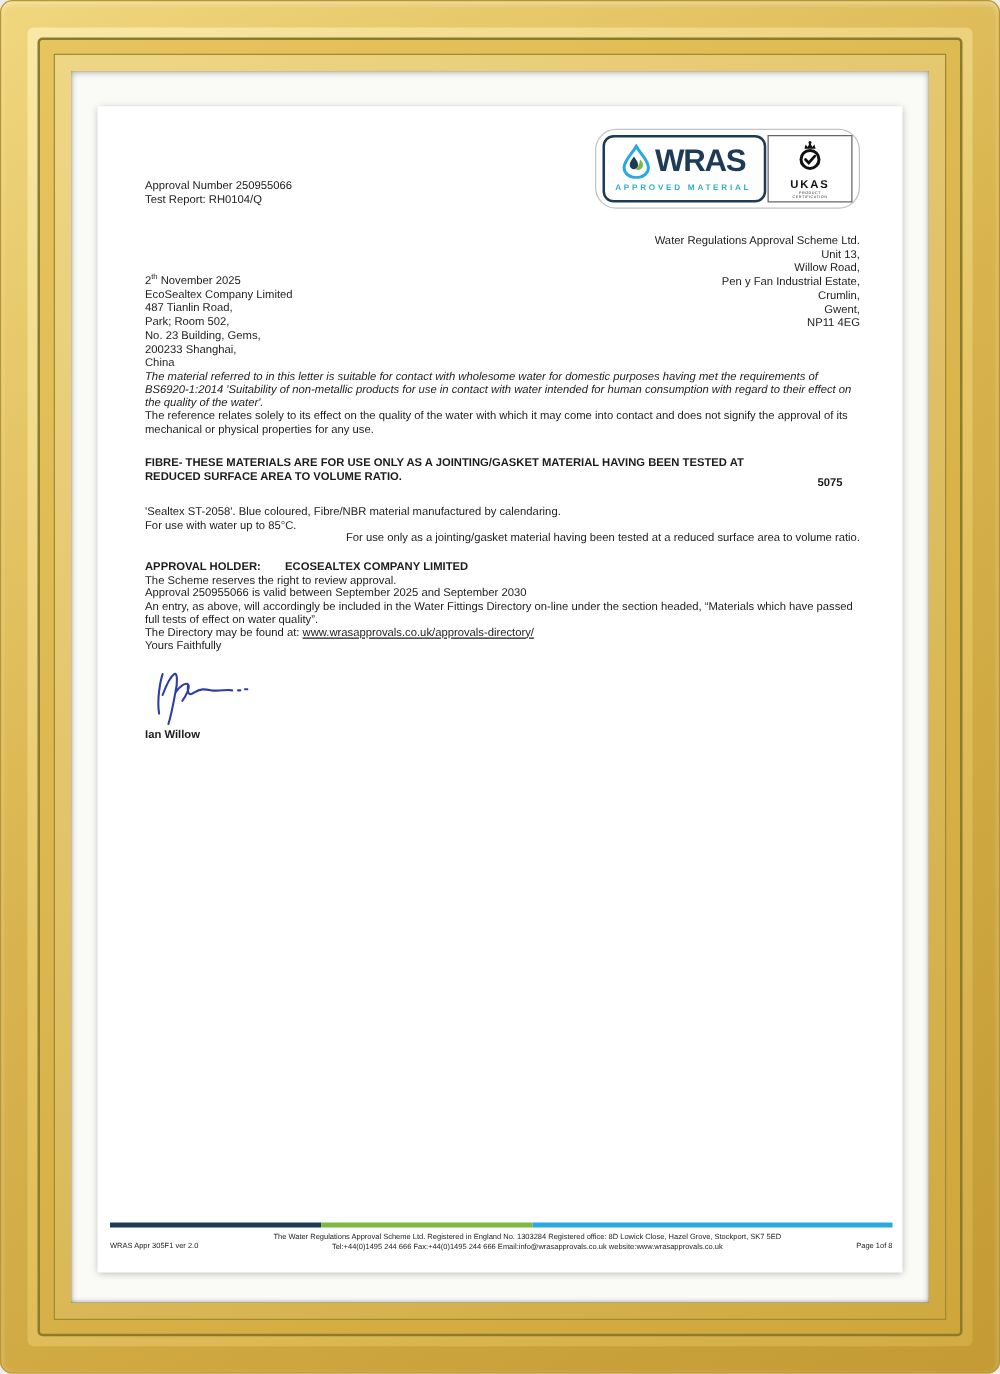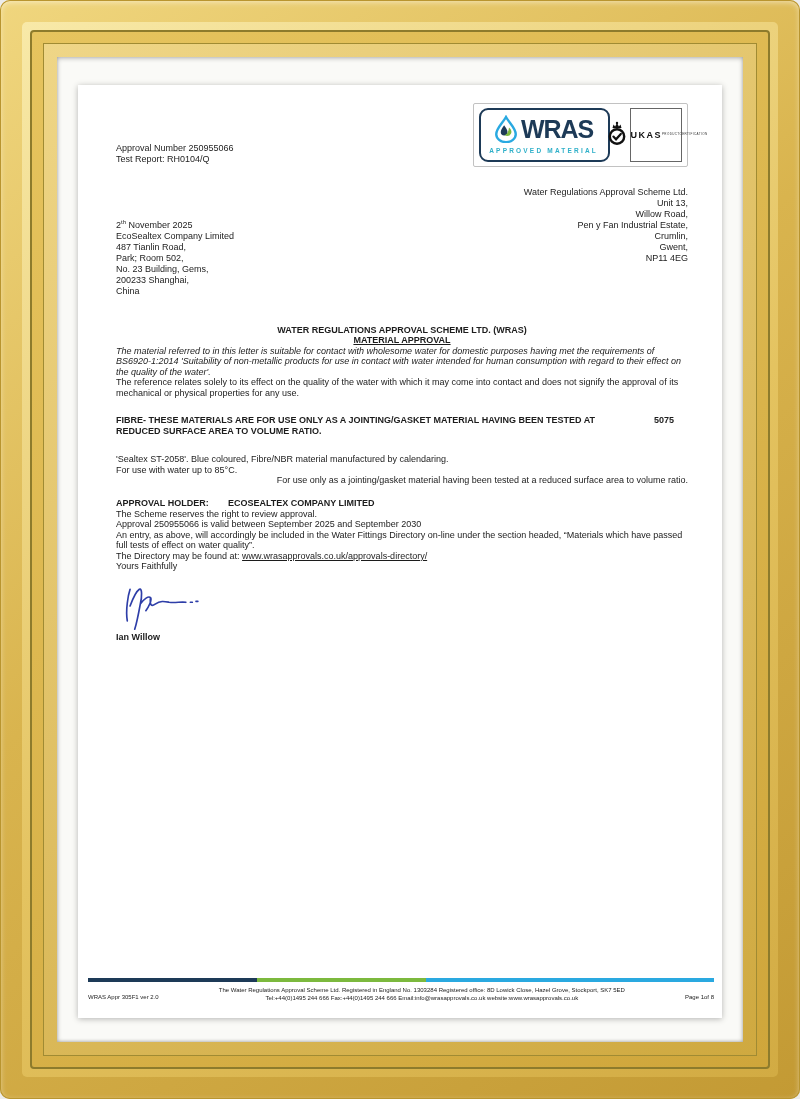--- a/index.html
+++ b/index.html
@@ -24,48 +24,48 @@
   
   .paper { position:absolute; left:78px; top:85px; width:644px; height:933px;
     background:#ffffff; box-shadow:0 1px 6px rgba(0,0,0,.28);
     color:var(--ink,#1c1c1c); font-size:9px; line-height:10.5px;
     padding:18px 34px 0 38px; }
   .paper p { margin:0; }
 
   
   .top-row { display:flex; justify-content:space-between; align-items:flex-start; }
   .ref-block { margin-top:40px; }
-  .logo-plate { background:#fff; border:1px solid #c2c2c2; border-radius:2px;
-    padding:4px 5px; display:flex; align-items:stretch; gap:20px; height:64px; }
+  .logo-plate { background:#fff; border:1px solid #c2c2c2; border-radius:17px;
+    padding:4px 5px; display:flex; align-items:stretch; gap:1px; height:64px; }
   .wras-box { border:2.5px solid var(--navy,#1d3a57); border-radius:9px;
     padding:4px 10px 3px 8px; display:flex; flex-direction:column; align-items:center; justify-content:center; }
   .wras-top { display:flex; align-items:center; gap:3px; }
   .wras-word { font-weight:bold; font-size:25px; line-height:25px; letter-spacing:-1px; color:var(--navy,#1d3a57); }
   .wras-sub { font-size:6.5px; letter-spacing:2.2px; font-weight:bold; color:var(--teal,#2fb0c9); margin-top:1px; }
-  .ukas-box { border:1px solid #666; width:52px; display:flex; flex-direction:row;
+  .ukas-box { border:1px solid #666; width:68px; display:flex; flex-direction:column;
     align-items:center; justify-content:center; padding:2px 1px; }
   .ukas-word { font-weight:bold; font-size:9px; letter-spacing:1.5px; color:#111; margin-top:1px; }
   .ukas-tiny { font-size:3px; line-height:3.5px; letter-spacing:.4px; color:#333; text-align:center; }
 
   
   .addr-section { display:flex; justify-content:space-between; margin-top:20px; }
   .left-col { margin-top:30px; }
   .date-line { margin-bottom:10px; }
   .date-line sup { font-size:6px; }
   .addr-line { display:block; }
   .sender { text-align:right; line-height:11px; }
   .recipient { line-height:11px; }
 
   .heading { text-align:center; font-weight:bold; margin-top:28px; }
   .heading .u { text-decoration:underline; }
 
   .p1 { margin-top:12px;font-style:italic; }
   .p2 { margin-top:14px; }
   .fibre { margin-top:17px; font-weight:bold; position:relative; padding-right:60px; }
-  .fibre-ref { position:absolute; right:14px; top:0; font-weight:bold; }
+  .fibre-ref { position:absolute; right:14px; top:16px; font-weight:bold; }
   .product { margin-top:18px; }
   .use { margin-top:20px;text-align:right; }
   .approval-block { margin-top:12px; font-weight:bold; line-height:11px; }
   .approval-block .lbl { display:inline-block; width:112px; }
   .review { line-height:10.5px; }
   .entry { margin-top:9px; }
   .directory { margin-top:13px; }
   .directory a { color:inherit; }
   .closing { margin-top:13px; }
   .sig-wrap { margin-top:8px; height:52px; }
@@ -147,24 +147,20 @@
       <span class="addr-line">Water Regulations Approval Scheme Ltd.</span>
       <span class="addr-line">Unit 13,</span>
       <span class="addr-line">Willow Road,</span>
       <span class="addr-line">Pen y Fan Industrial Estate,</span>
       <span class="addr-line">Crumlin,</span>
       <span class="addr-line">Gwent,</span>
       <span class="addr-line">NP11 4EG</span>
     </div>
   </div>
 
-  <div class="heading">
-    <div>WATER REGULATIONS APPROVAL SCHEME LTD. (WRAS)</div>
-    <div class="u">MATERIAL APPROVAL</div>
-  </div>
 
   <p class="p1">The material referred to in this letter is suitable for contact with wholesome water for domestic purposes having met the requirements of BS6920-1:2014  'Suitability of non-metallic products for use in contact with water intended for human consumption with regard to their effect on the quality of the water'.</p>
   <p class="p2">The reference relates solely to its effect on the quality of the water with which it may come into contact and does not signify the approval of its mechanical or physical properties for any use.</p>
 
   <div class="fibre">
     <span>FIBRE- THESE MATERIALS ARE FOR USE ONLY AS A JOINTING/GASKET MATERIAL HAVING BEEN TESTED AT REDUCED SURFACE AREA TO VOLUME RATIO.</span>
     <span class="fibre-ref">5075</span>
   </div>
 
   <div class="product">

